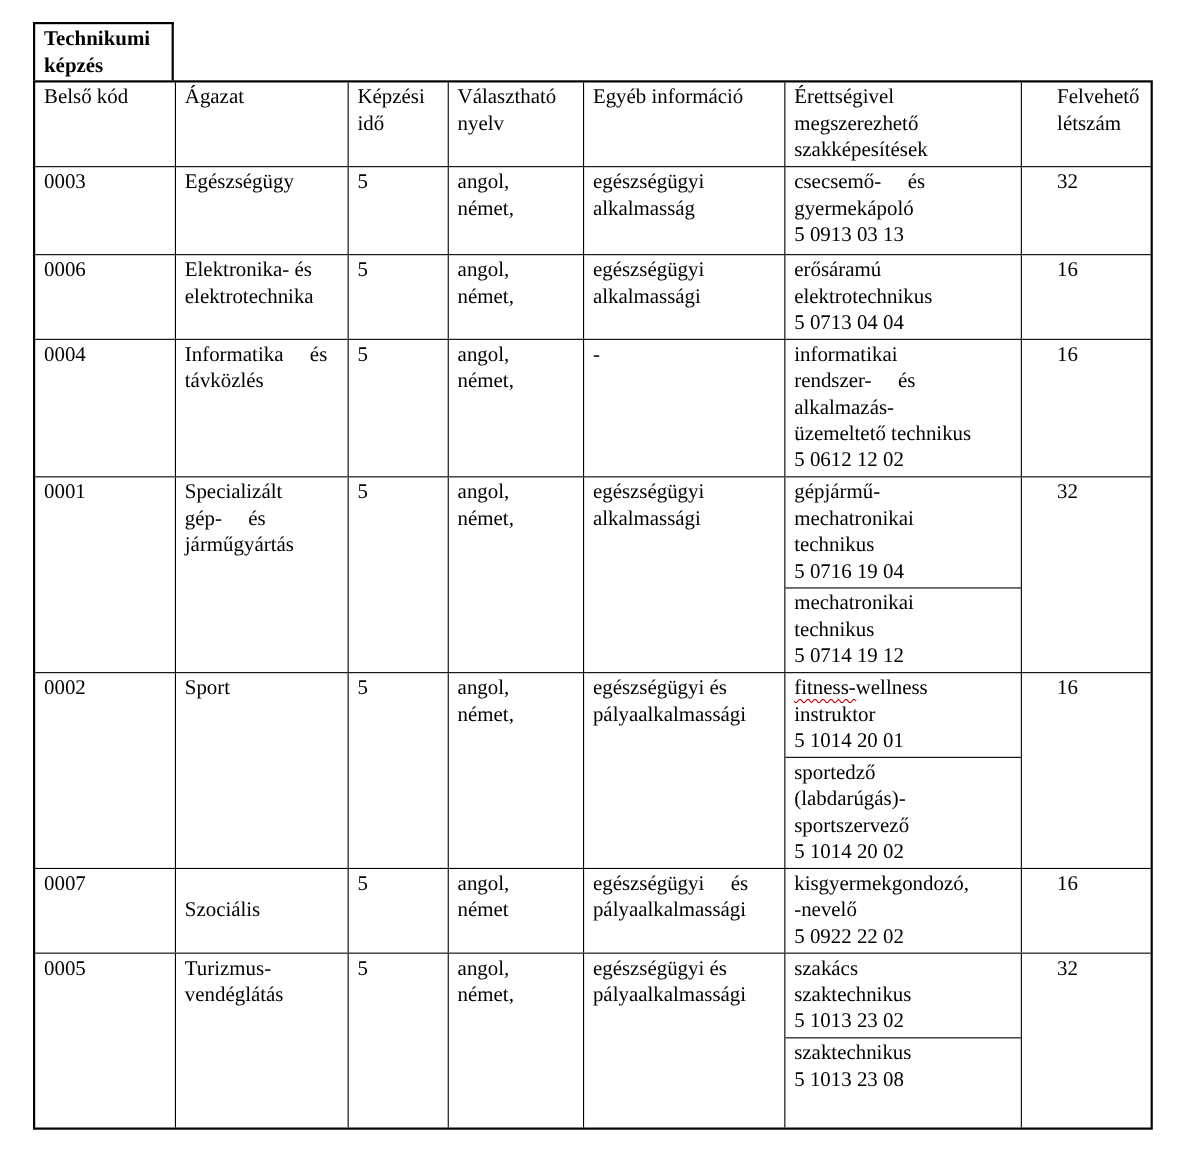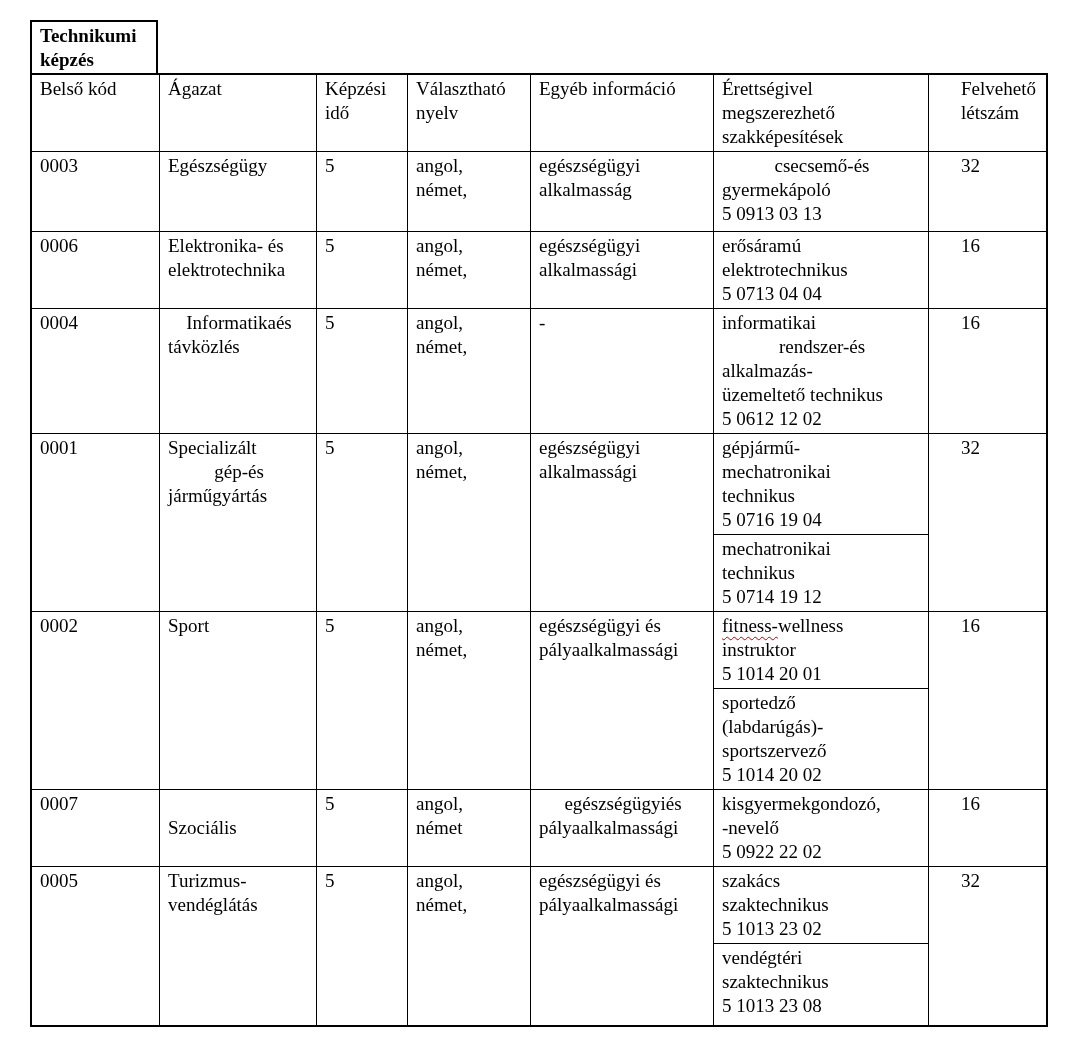--- a/index.html
+++ b/index.html
@@ -46,21 +46,22 @@
   .subcell.split{
     border-top:1.6px solid #000;
   }
   .line{
     line-height:24px;
     font-size:19px;
     white-space:nowrap;
   }
   .jline{
     display:flex;
-    justify-content:center;
+    justify-content:flex-start;
+    gap:24px;
   }
   .squiggle{
     text-decoration-line:underline;
     text-decoration-style:wavy;
     text-decoration-color:var(--squiggle,#c00000);
     text-decoration-thickness:1px;
     text-underline-offset:4px;
     text-align:center;
   }
 </style>
@@ -422,21 +423,20 @@
             <div class="line"><span>pályaalkalmassági</span></div>
           </div>
         </div>
         <div class="td" style="width: 215px;">
           <div class="subcell">
             <div class="line"><span>szakács</span></div>
             <div class="line"><span>szaktechnikus</span></div>
             <div class="line"><span>5 1013 23 02</span></div>
           </div>
           <div class="subcell split">
-            <div class="line"><span>vendégtéri</span></div>
             <div class="line"><span>szaktechnikus</span></div>
             <div class="line"><span>5 1013 23 08</span></div>
           </div>
         </div>
         <div class="td">
           <div class="subcell">
             <div class="line"><span>32</span></div>
           </div>
         </div>
       </div>

